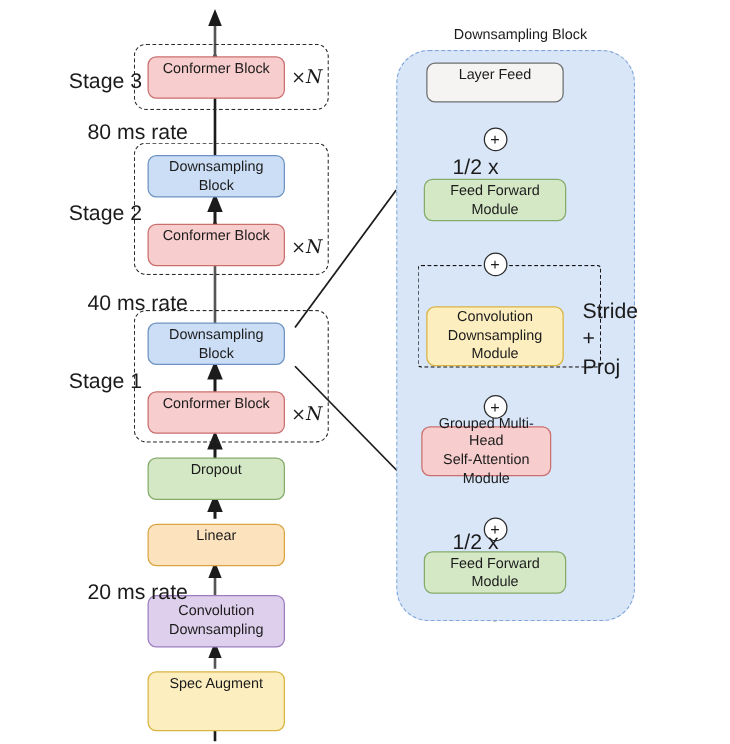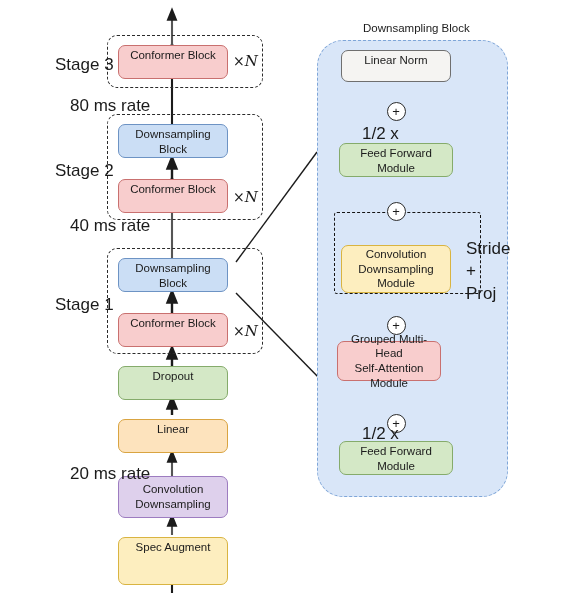--- a/index.html
+++ b/index.html
@@ -245,21 +245,21 @@
 
   <div class="stage-box" style="left:107px; top:35px; width:156px; height:53px;"></div>
   <div class="stage-box" style="left:107px; top:114px; width:156px; height:106px;"></div>
   <div class="stage-box" style="left:107px; top:248px; width:156px; height:106px;"></div>
 
   <div class="label" style="left:55px; top:55px;">Stage 3</div>
   <div class="label" style="left:55px; top:161px;">Stage 2</div>
   <div class="label" style="left:55px; top:295px;">Stage 1</div>
 
   <div class="label" style="left:70px; top:96px;">80 ms rate</div>
-  <div class="label" style="left:70px; top:216px;">40 ms rate</div>
+  <div class="label" style="left:70px; top:233px;">40 ms rate</div>
   <div class="label" style="left:70px; top:464px;">20 ms rate</div>
   <div class="label" style="left:70px; top:604px;">10 ms rate</div>
 
   <div class="times-n" style="left:233px; top:52px;">×<i>N</i></div>
   <div class="times-n" style="left:233px; top:188px;">×<i>N</i></div>
   <div class="times-n" style="left:233px; top:322px;">×<i>N</i></div>
 
   <div class="node n-pink" style="left:118px; top:45px; width:110px; height:34px;">
     <span>Conformer Block</span>
   </div>
@@ -301,21 +301,21 @@
 
   <div class="ds-panel" style="left:317px; top:40px; width:191px; height:457px;"></div>
 
   <div class="stride-box" style="left:334px; top:212px; width:147px; height:82px;"></div>
   <div class="label two-line" style="left:466px; top:238px; width:44px;">
     <span>Stride</span><br>
     <span>+ Proj</span>
   </div>
 
   <div class="node n-gray" style="left:341px; top:50px; width:110px; height:32px;">
-    <span>Linear Norm</span>
+    <span>Layer Feed</span>
   </div>
 
   <div class="node n-green" style="left:339px; top:143px; width:114px; height:34px;">
     <span>Feed Forward Module</span>
   </div>
 
   <div class="node n-yellow multiline" style="left:341px; top:245px; width:110px; height:48px;">
     <span>Convolution</span>
     <span>Downsampling</span>
     <span>Module</span>

